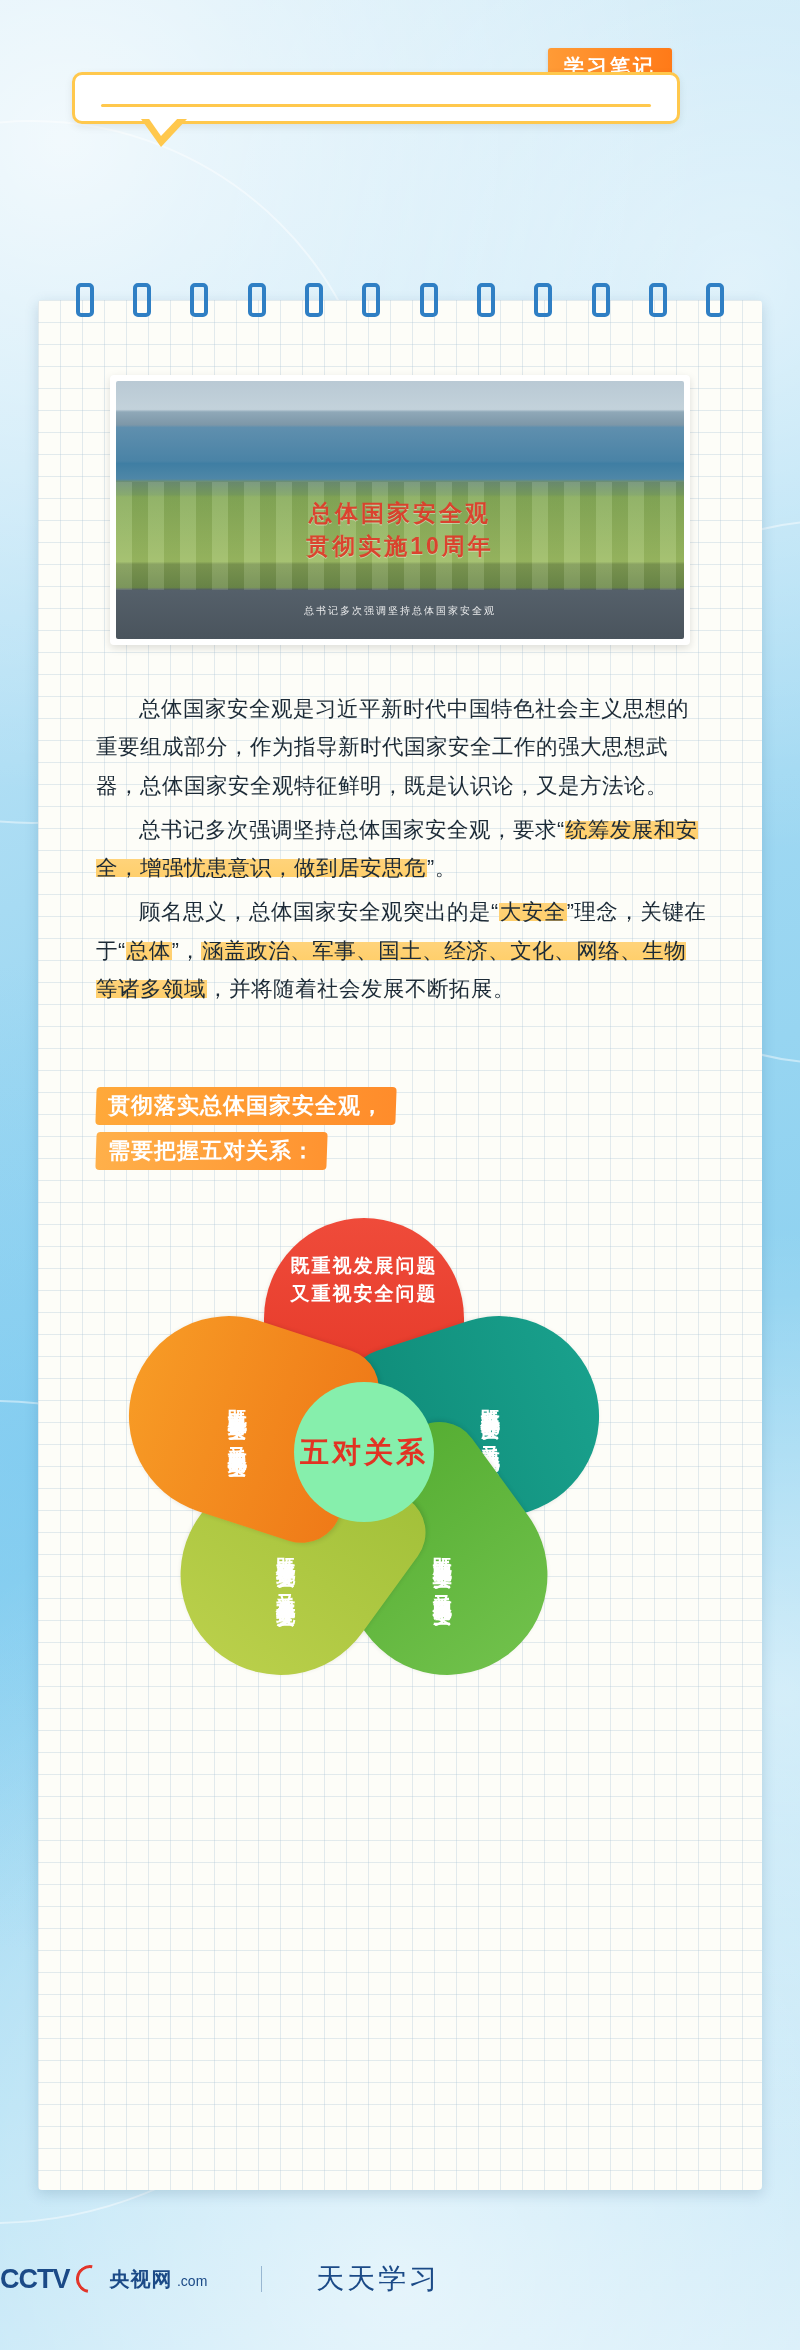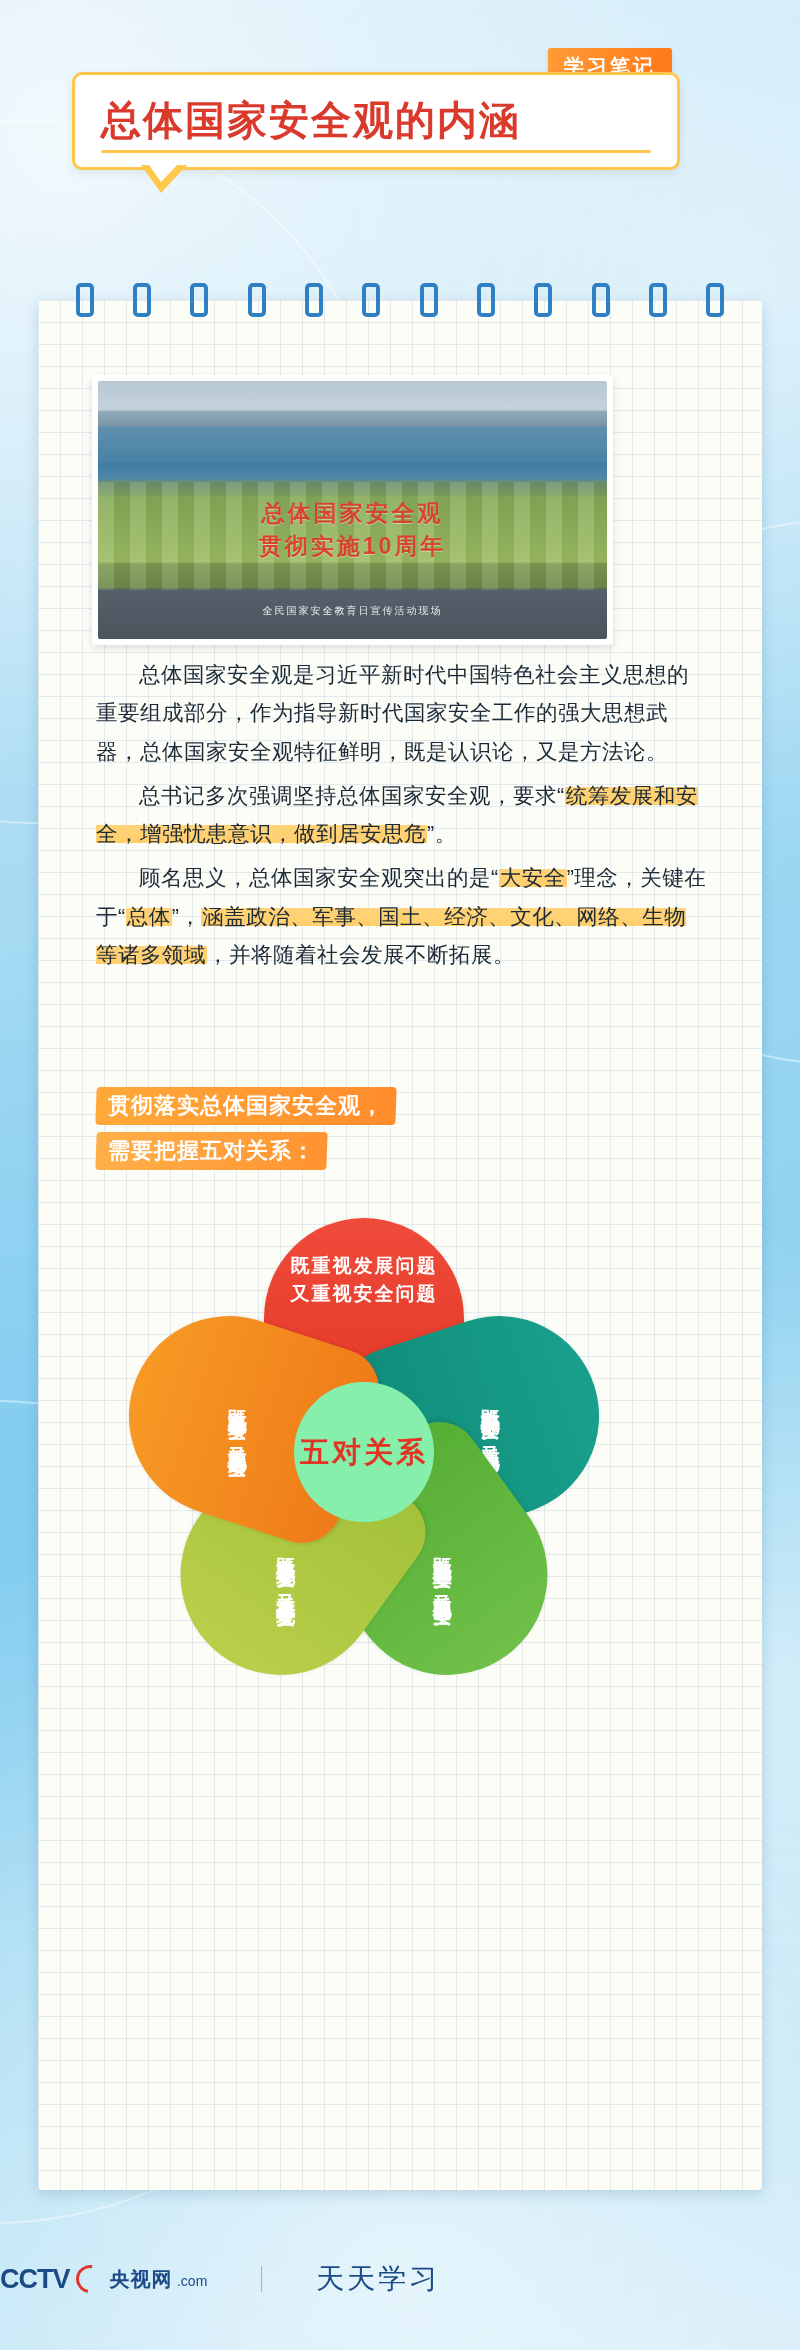--- a/index.html
+++ b/index.html
@@ -140,23 +140,23 @@
     border: 4px solid #2f7fc4;
     border-top-color: #2f7fc4;
     border-radius: 5px;
     background: transparent;
     box-sizing: border-box;
   }
 
   
   .photo-wrap {
     position: absolute;
-    left: 92px;
+    left: 110px;
     top: 375px;
-    width: 521px;
+    width: 580px;
     height: 270px;
     background: #ffffff;
     padding: 6px;
     box-sizing: border-box;
     border-radius: 4px;
     box-shadow: 0 3px 8px rgba(0,0,0,0.13);
   }
   .photo {
     width: 100%;
     height: 100%;
@@ -204,21 +204,21 @@
     text-align: center;
     color: rgba(255,255,255,0.88);
     font-size: 10px;
     letter-spacing: 2px;
   }
 
   
   .article {
     position: absolute;
     left: 96px;
-    top: 656px;
+    top: 690px;
     width: 612px;
     font-size: 21.5px;
     line-height: 1.78;
     color: #1c2a36;
     letter-spacing: 0.5px;
   }
   .article p {
     margin: 0 0 6px 0;
     text-indent: 2em;
   }
@@ -381,21 +381,20 @@
 <body>
 
 <div class="bg-wash"></div>
 <div class="bg-arc a1"></div>
 <div class="bg-arc a2"></div>
 <div class="bg-arc a3"></div>
 
 <div class="header">
   <div class="tag-ribbon">学习笔记</div>
   <div class="title-box">
-    <div class="title-text">总体国家安全观的内涵</div>
     <div class="title-underline"></div>
     <div class="speech-tail"></div>
   </div>
 </div>
 
 <div class="notepad"></div>
 <div class="spiral-row">
   <div class="ring"></div>
   <div class="ring"></div>
   <div class="ring"></div>
@@ -410,21 +409,21 @@
   <div class="ring"></div>
 </div>
 
 <div class="photo-wrap">
   <div class="photo">
     <div class="field-stripes"></div>
     <div class="slogan">
       <div>总体国家安全观</div>
       <div>贯彻实施10周年</div>
     </div>
-    <div class="caption">全民国家安全教育日宣传活动现场</div>
+    <div class="caption">总书记多次强调坚持总体国家安全观</div>
   </div>
 </div>
 
 <div class="article" id="article">
     <p><span>总体国家安全观是习近平新时代中国特色社会主义思想的重要组成部分，作为指导新时代国家安全工作的强大思想武器，总体国家安全观特征鲜明，既是认识论，又是方法论。</span></p>
     <p><span>总书记多次强调坚持总体国家安全观，要求“</span><span class="hl">统筹发展和安全，增强忧患意识，做到居安思危</span><span>”。</span></p>
     <p><span>顾名思义，总体国家安全观突出的是“</span><span class="hl">大安全</span><span>”理念，关键在于“</span><span class="hl">总体</span><span>”，</span><span class="hl">涵盖政治、军事、国土、经济、文化、网络、生物等诸多领域</span><span>，并将随着社会发展不断拓展。</span></p>
   </div>
 
 <div class="leadin">

